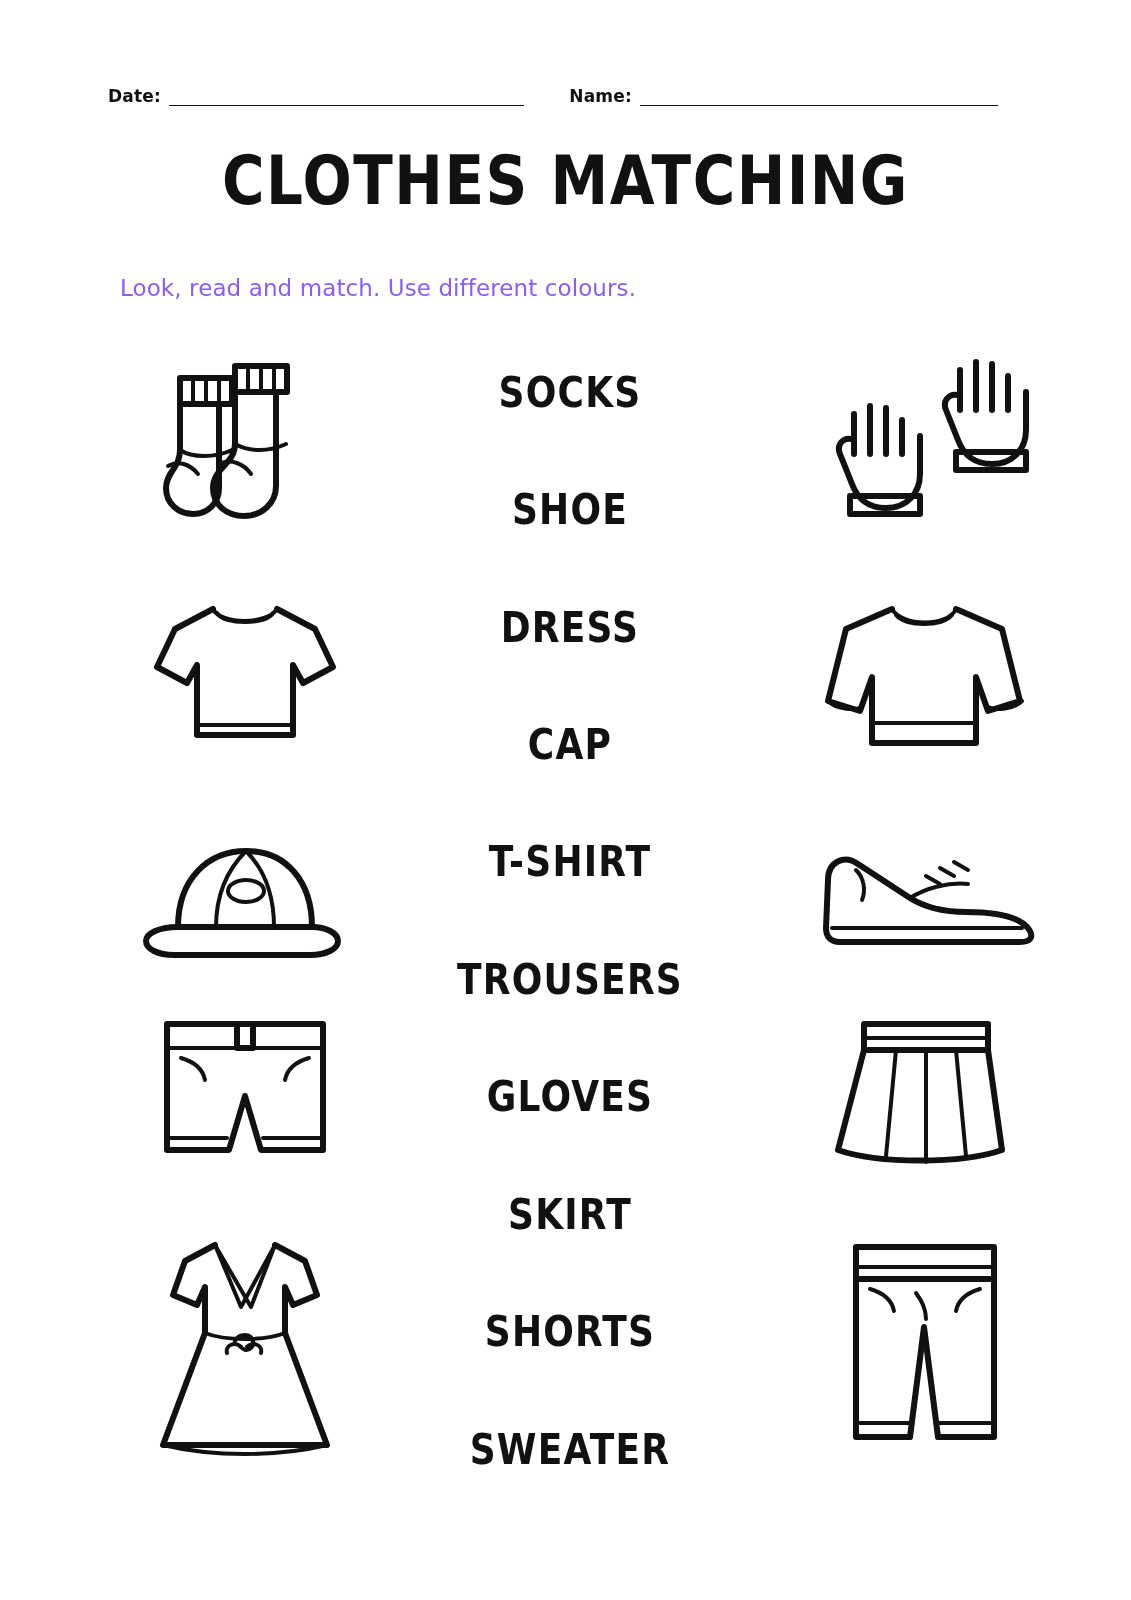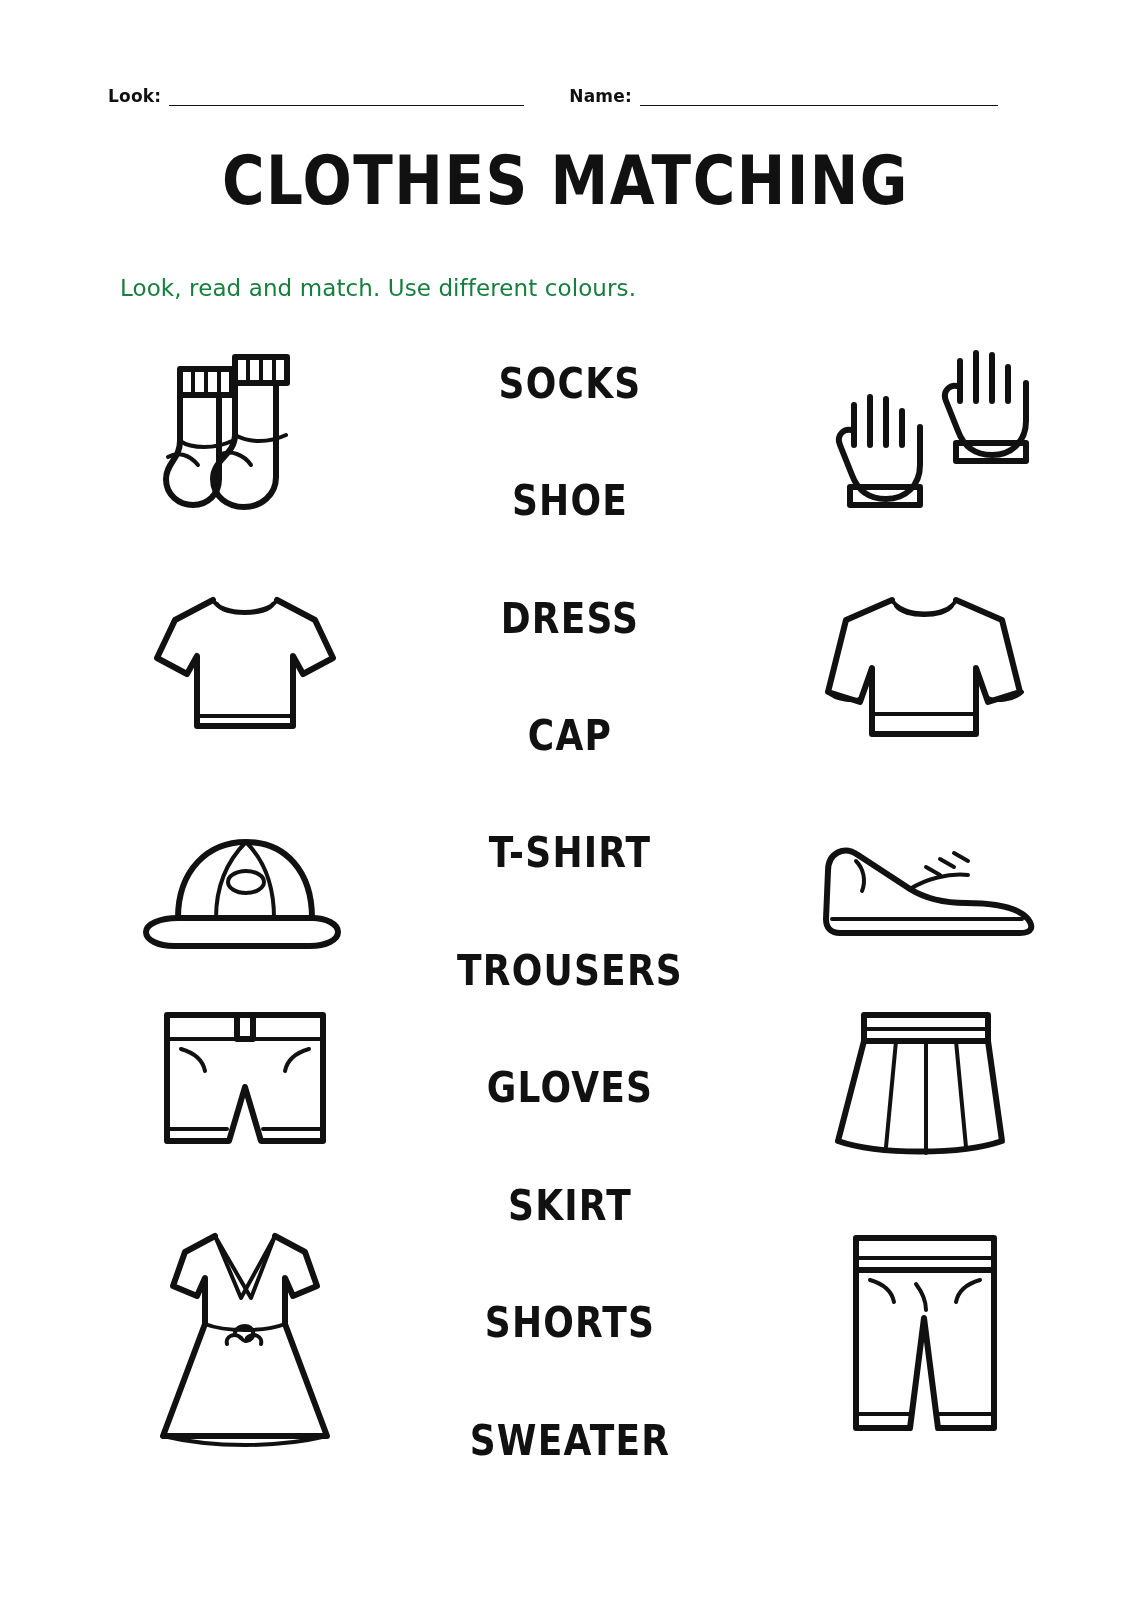--- a/index.html
+++ b/index.html
@@ -68,35 +68,35 @@
     transform: scaleY(1.18);
     transform-origin: top center;
   }
 
   .instructions {
     position: absolute;
     top: 275px;
     left: 120px;
     font-size: 23px;
     font-weight: 400;
-    color: #15803d;
+    color: #8b5cf6;
     letter-spacing: 0.1px;
   }
 
   
   .columns {
     position: absolute;
     top: 330px;
     left: 0;
     width: 1131px;
     height: 1200px;
   }
   .col {
     position: absolute;
-    top: 4px;
+    top: 13px;
     height: 1200px;
   }
   .col-left  { left: 80px;  width: 330px; }
   .col-words { left: 410px; width: 320px; }
   .col-right { left: 760px; width: 330px; }
 
   .pic {
     position: absolute;
     left: 0;
     width: 330px;
@@ -136,21 +136,21 @@
     stroke-linejoin: round;
   }
 </style>
 </head>
 <body>
 
 <div class="sheet">
 
   <div class="meta-row">
     <div class="meta-field">
-      <span class="meta-label">Look:</span>
+      <span class="meta-label">Date:</span>
       <span class="meta-line name"></span>
     </div>
     <div class="meta-field">
       <span class="meta-label">Name:</span>
       <span class="meta-line date"></span>
     </div>
   </div>
 
   <div class="title">CLOTHES MATCHING</div>
 

